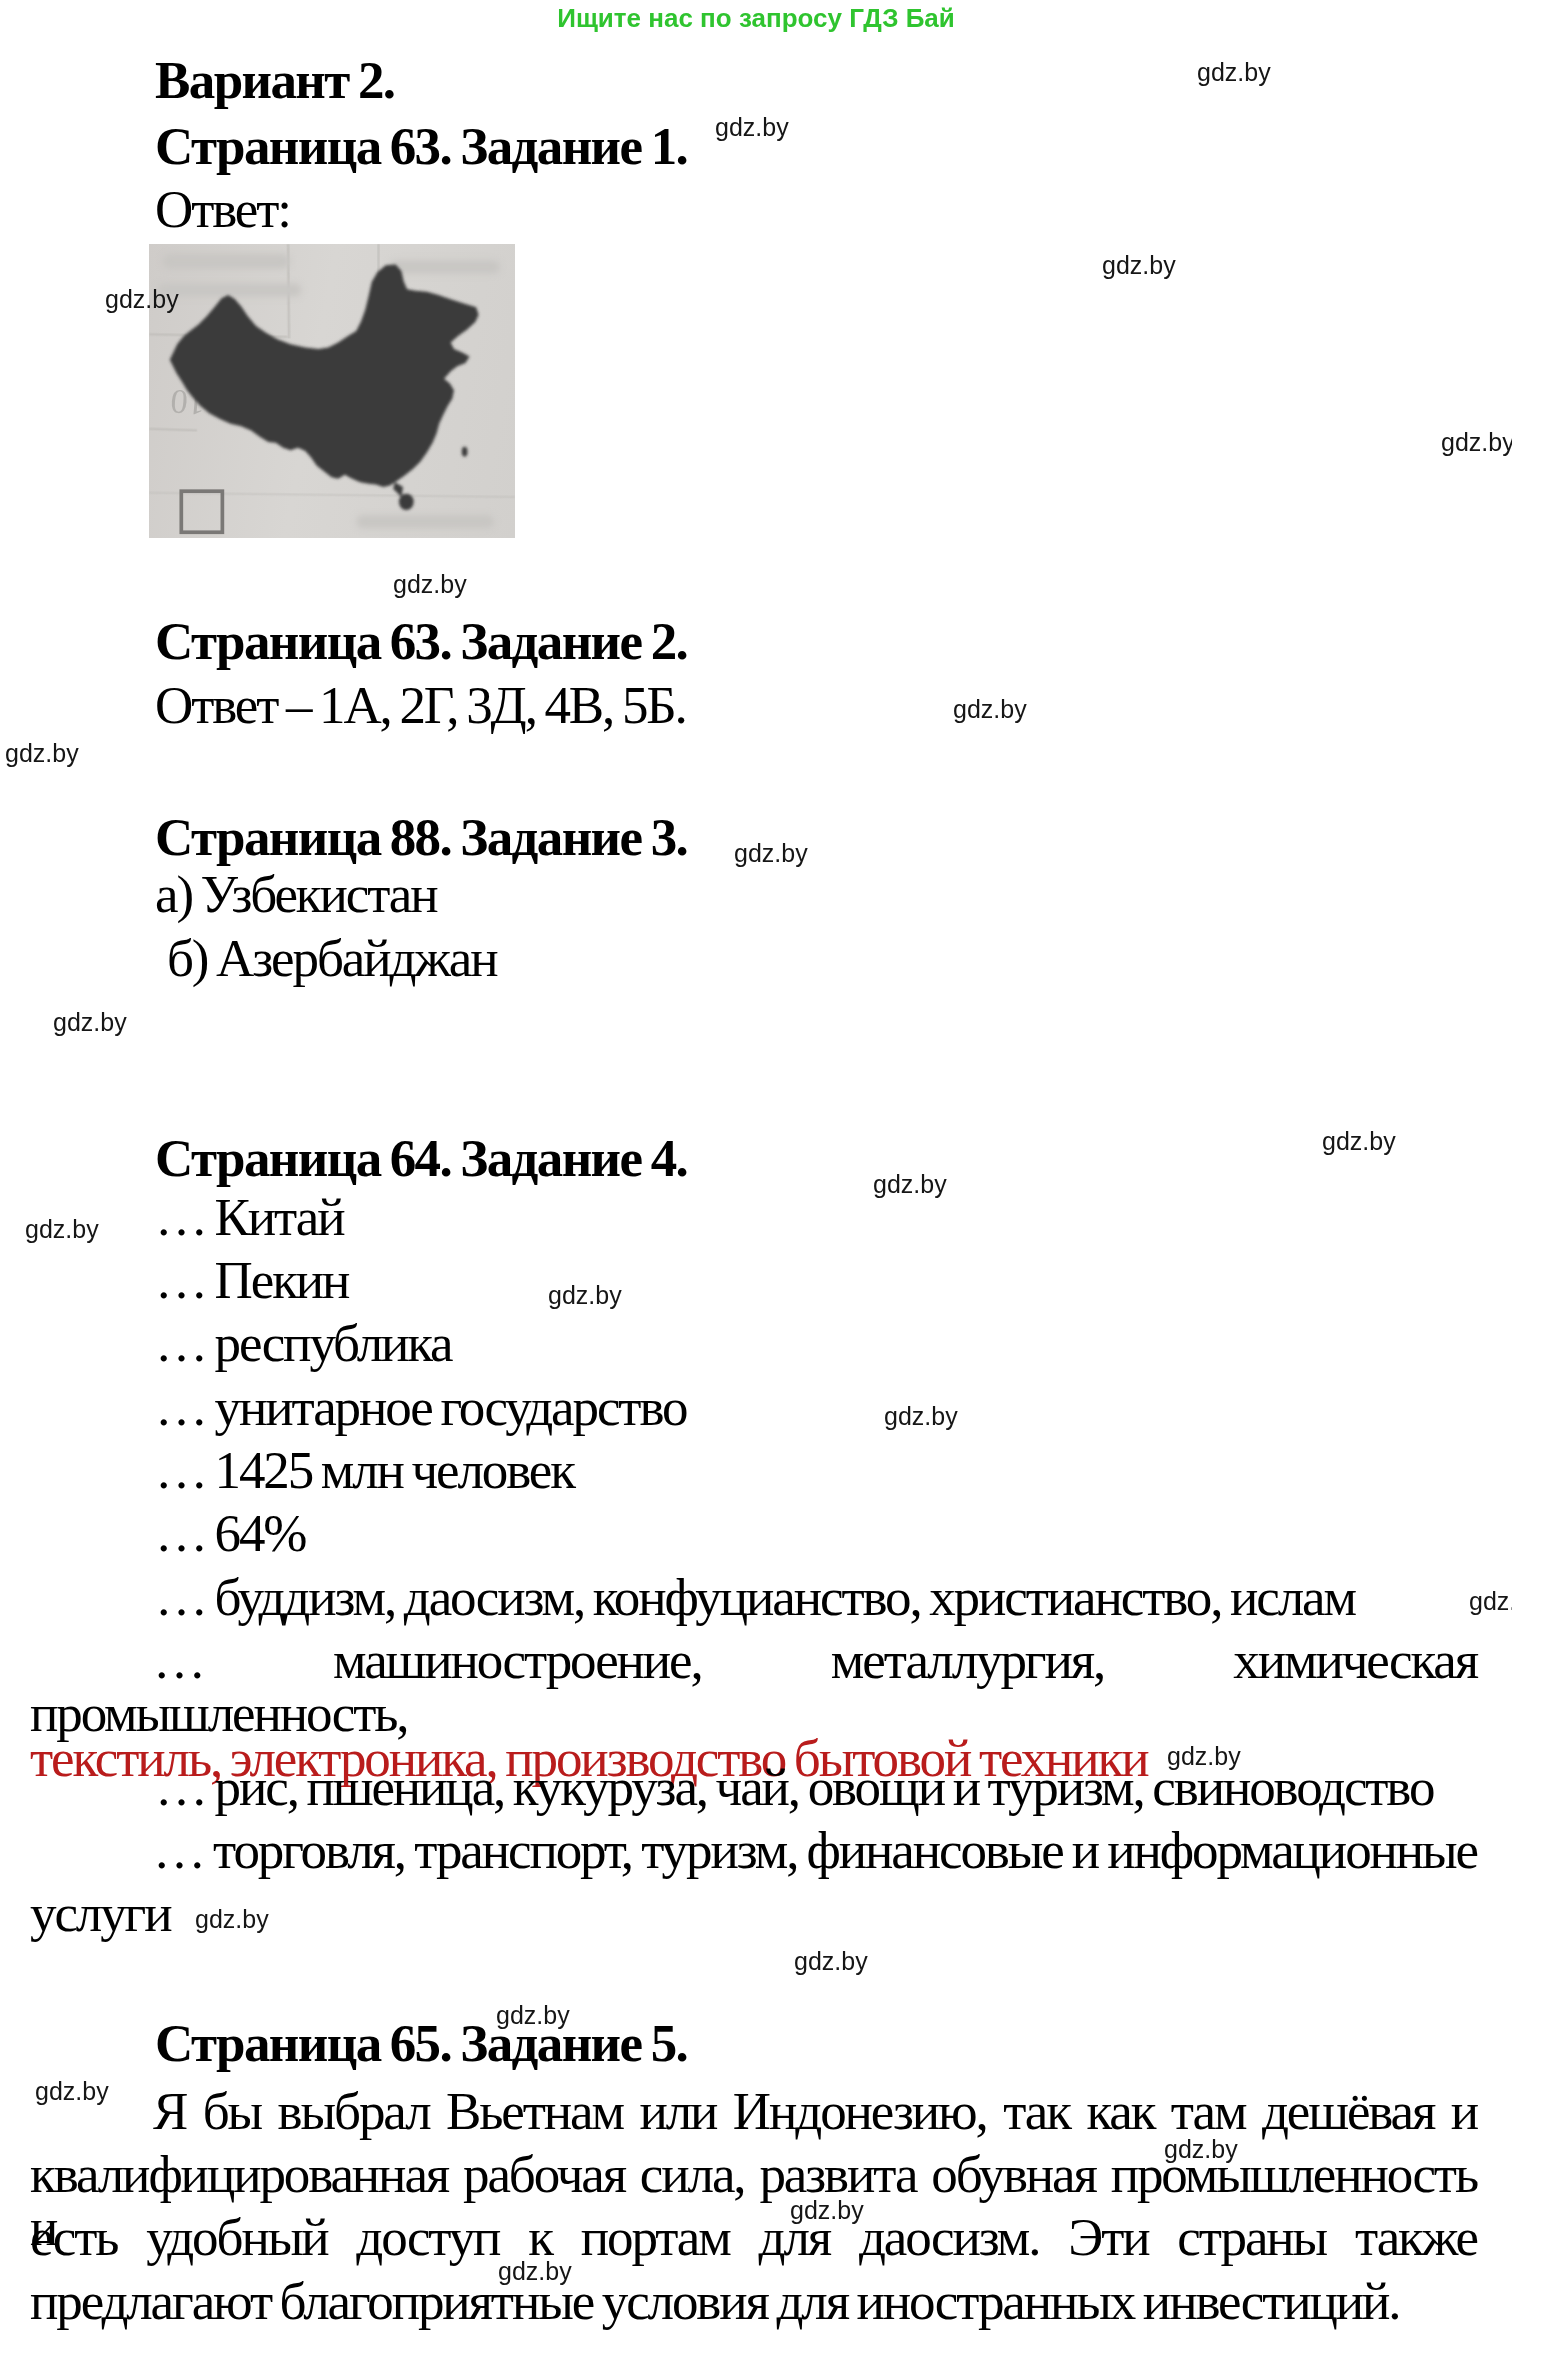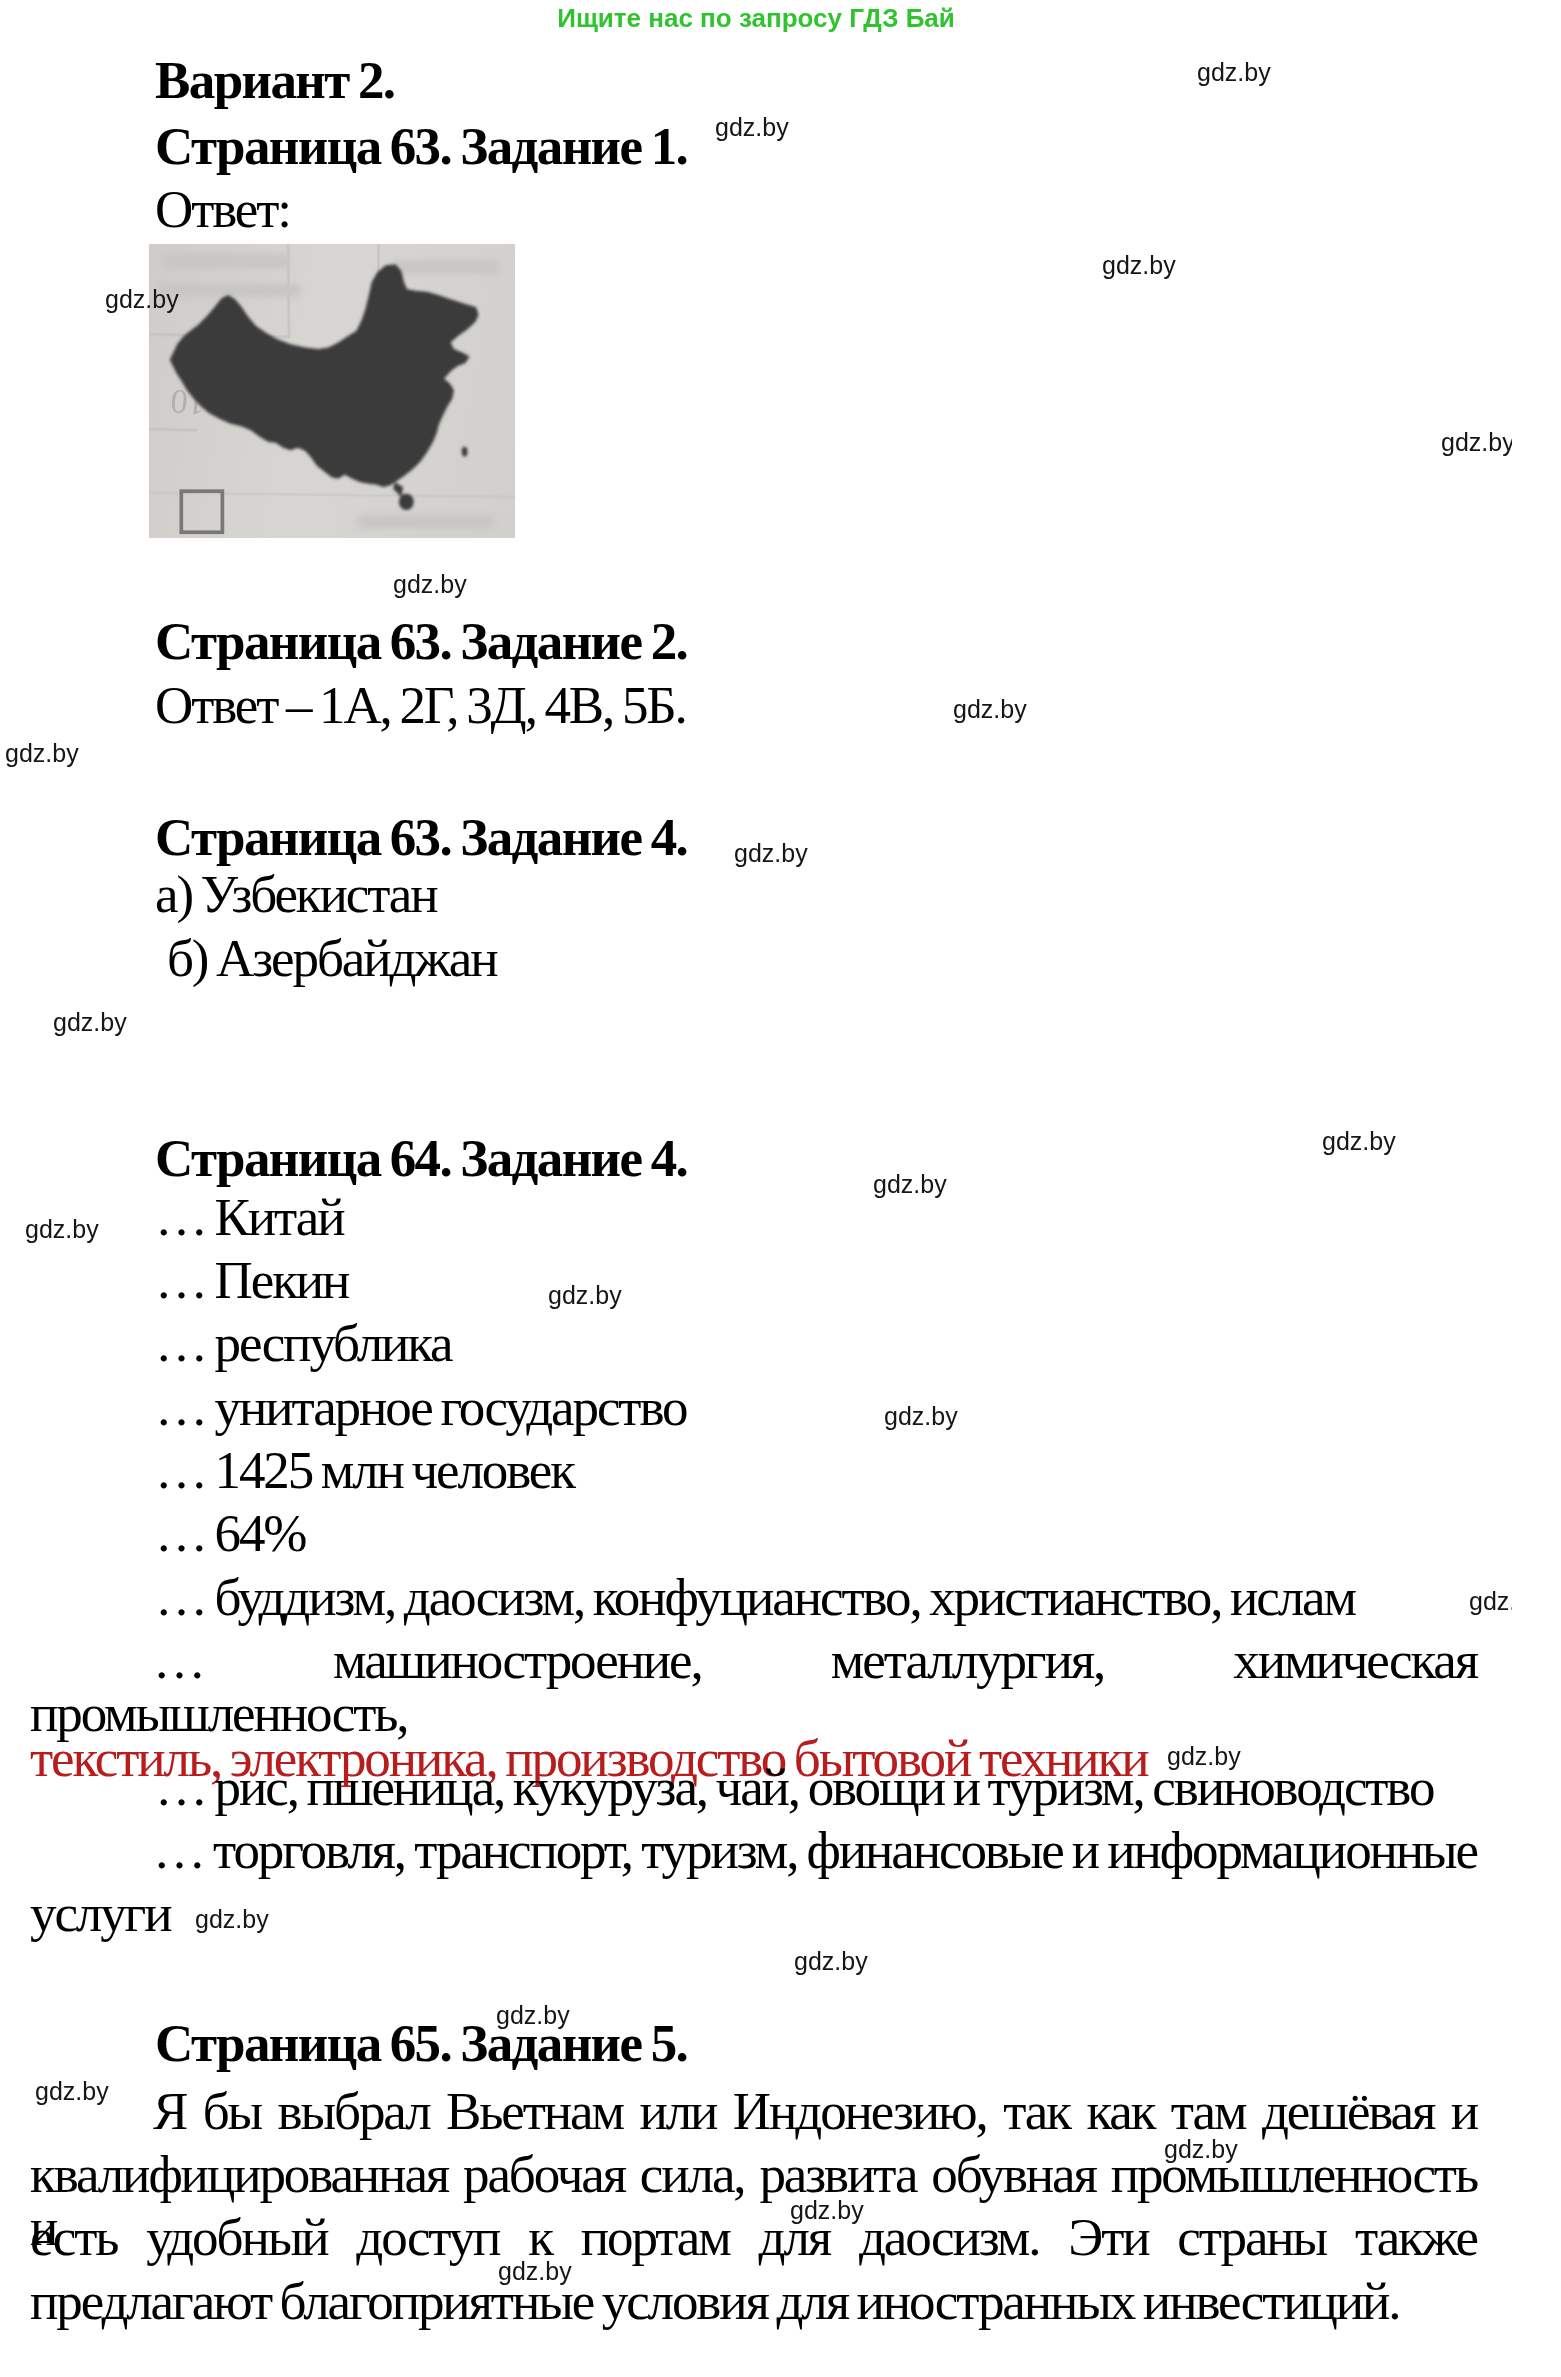--- a/index.html
+++ b/index.html
@@ -85,21 +85,21 @@
       <rect x="39" y="301" width="50" height="50" fill="none" stroke-width="4.5" stroke="#7a7876"></rect>
     </svg>
   </div>
 
   <div id="content">
       <div class="line bold" style="left: 155px; top: 54px; color: rgb(0, 0, 0);">Вариант 2.</div>
       <div class="line bold" style="left: 155px; top: 120px; color: rgb(0, 0, 0);">Страница 63. Задание 1.</div>
       <div class="line" style="left: 155px; top: 183px; color: rgb(0, 0, 0);">Ответ:</div>
       <div class="line bold" style="left: 155px; top: 615px; color: rgb(0, 0, 0);">Страница 63. Задание 2.</div>
       <div class="line" style="left: 155px; top: 679px; color: rgb(0, 0, 0);">Ответ – 1А, 2Г, 3Д, 4В, 5Б.</div>
-      <div class="line bold" style="left: 155px; top: 811px; color: rgb(0, 0, 0);">Страница 63. Задание 4.</div>
+      <div class="line bold" style="left: 155px; top: 811px; color: rgb(0, 0, 0);">Страница 88. Задание 3.</div>
       <div class="line" style="left: 155px; top: 868px; color: rgb(0, 0, 0);">а) Узбекистан</div>
       <div class="line" style="left: 155px; top: 932px; color: rgb(0, 0, 0); margin-left: 12px;">б) Азербайджан</div>
       <div class="line bold" style="left: 155px; top: 1132px; color: rgb(0, 0, 0);">Страница 64. Задание 4.</div>
       <div class="line" style="left: 155px; top: 1191px; color: rgb(0, 0, 0);">… Китай</div>
       <div class="line" style="left: 155px; top: 1254px; color: rgb(0, 0, 0);">… Пекин</div>
       <div class="line" style="left: 155px; top: 1317px; color: rgb(0, 0, 0);">… республика</div>
       <div class="line" style="left: 155px; top: 1381px; color: rgb(0, 0, 0);">… унитарное государство</div>
       <div class="line" style="left: 155px; top: 1444px; color: rgb(0, 0, 0); text-align: right;">… 1425 млн человек</div>
       <div class="line" style="left: 155px; top: 1507px; color: rgb(0, 0, 0);">… 64%</div>
       <div class="line" style="left: 155px; top: 1571px; color: rgb(0, 0, 0);">… буддизм, даосизм, конфуцианство, христианство, ислам</div>

